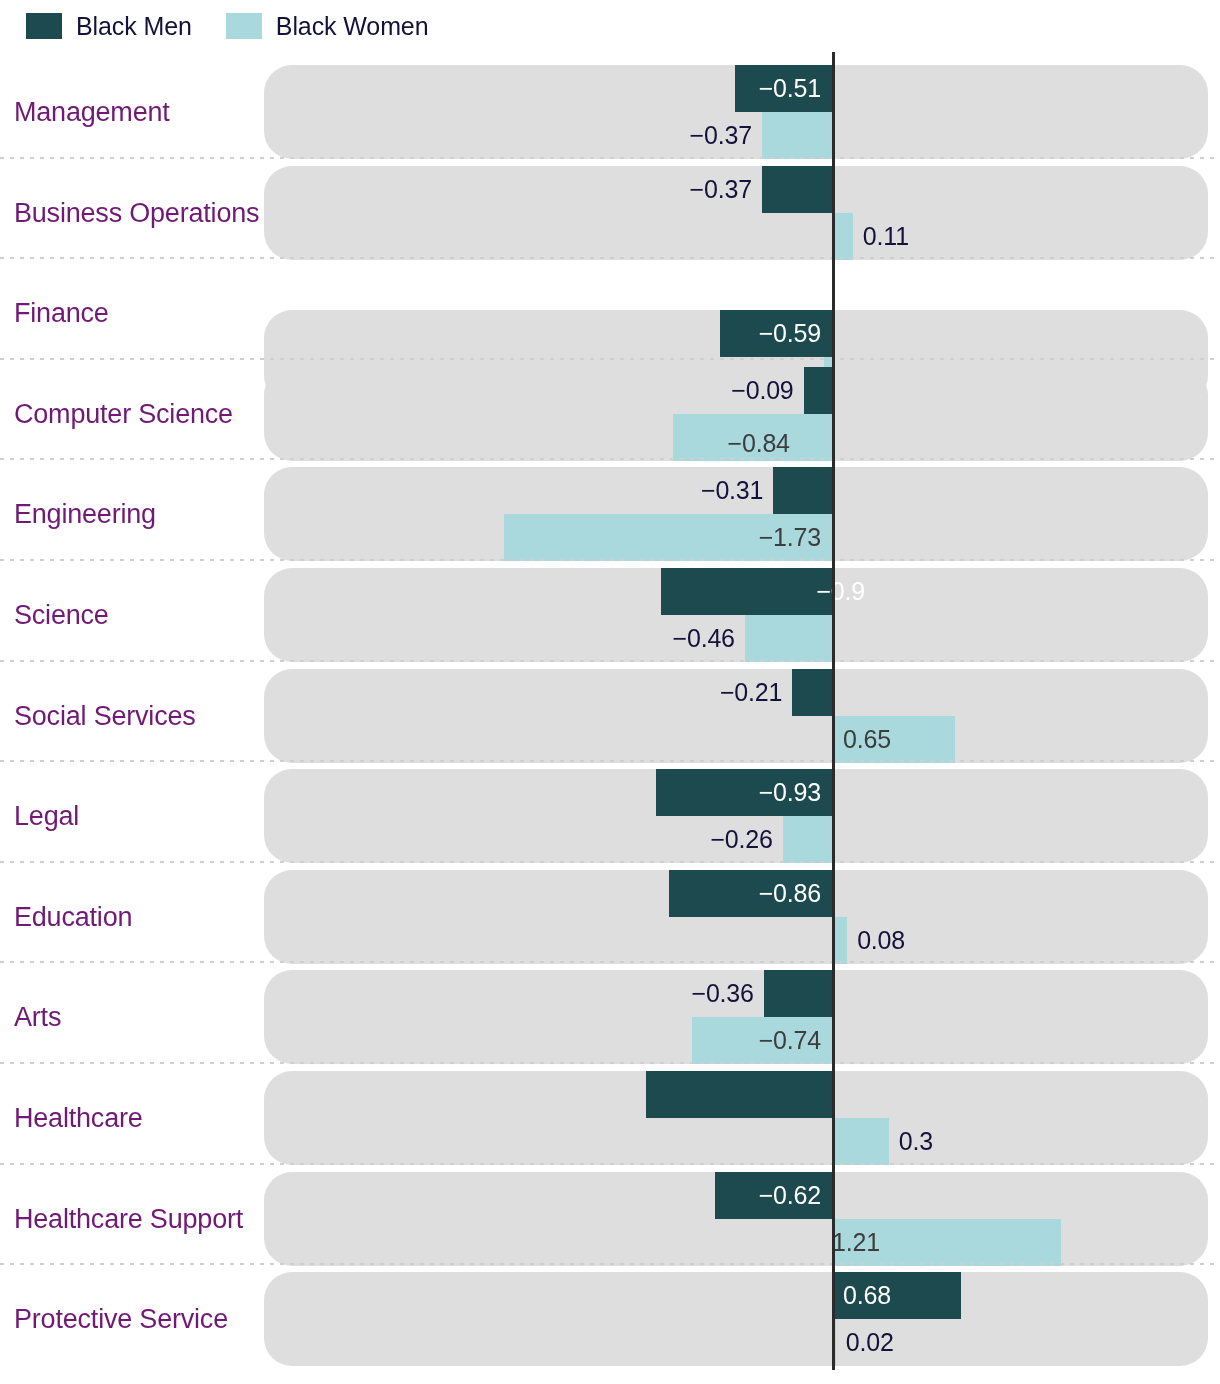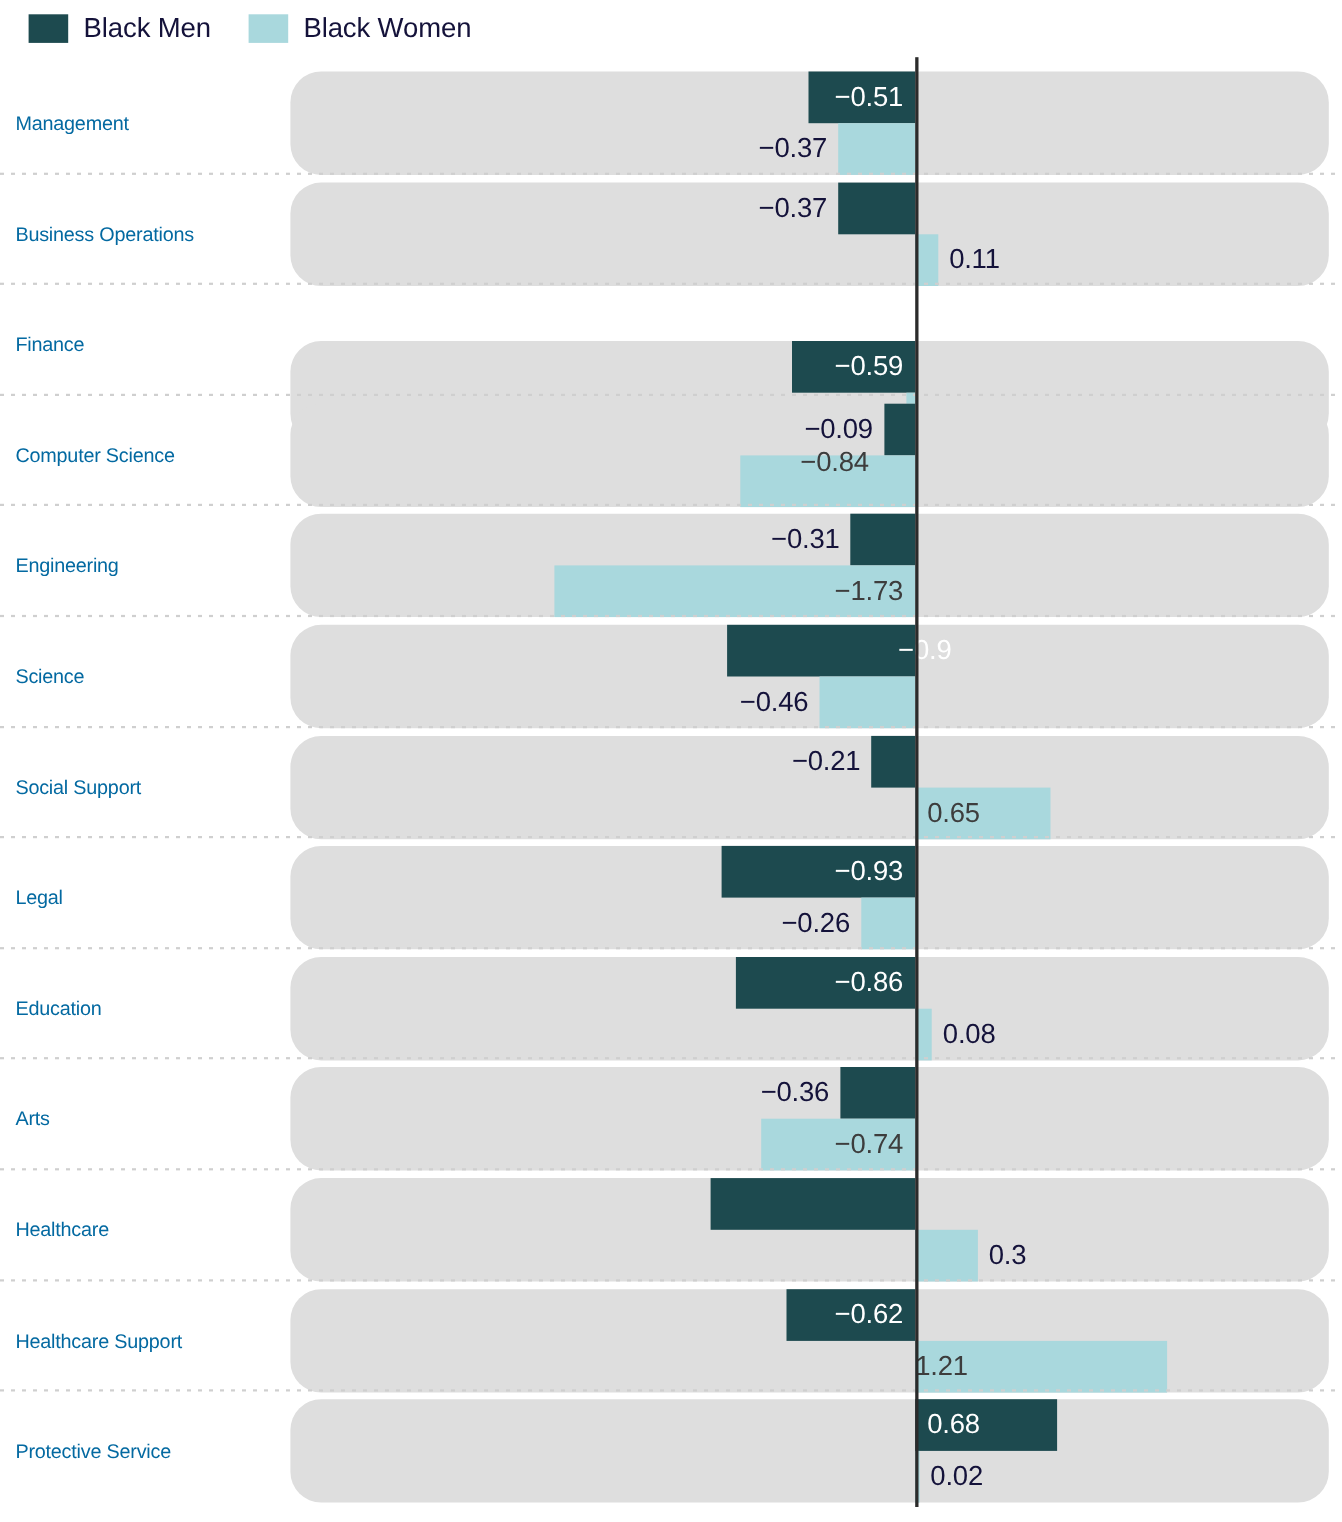--- a/index.html
+++ b/index.html
@@ -29,21 +29,21 @@
   
   #chart{
     position:absolute;left:0;top:52px;
     width:1220px;height:1332px;
   }
   .row{
     position:absolute;left:0;width:1220px;
   }
   .row-label{
     position:absolute;left:14px;
-    font-size:18px;line-height:28px;color:#0369a1;
+    font-size:27px;line-height:28px;color:#701a75;
     white-space:nowrap;letter-spacing:-0.2px;
   }
   .plot{
     position:absolute;left:264px;width:944px;
     background:#dedede;
     border-radius:28px;
   }
   .bar{
     position:absolute;height:47px;
   }
@@ -111,21 +111,21 @@
         <div class="bar-value outside" style="top: 47px; left: 476.92px; width: 73.5px; justify-content: flex-end;">−0.04</div>
       </div>
     </div>
     <div class="divider" style="top: 205px;"></div>
     <div class="row" style="top: 0px;">
       <div class="row-label" style="top: 348px;">Computer Science</div>
       <div class="plot" style="top: 315px; height: 94px;">
         <div class="bar men" style="left: 539.575px; width: 28.425px;"></div>
         <div class="bar-value outside" style="top: 0px; left: 456.075px; width: 73.5px; justify-content: flex-end;">−0.09</div>
         <div class="bar women" style="left: 408.82px; width: 159.18px;"></div>
-        <div class="bar-value inside-light" style="top: 30px; left: 408.82px; width: 128px; justify-content: flex-end; padding-right: 11px; box-sizing: border-box;">−0.84</div>
+        <div class="bar-value inside-light" style="top: 53px; left: 408.82px; width: 128px; justify-content: flex-end; padding-right: 11px; box-sizing: border-box;">−0.84</div>
       </div>
     </div>
     <div class="divider" style="top: 306px;"></div>
     <div class="row" style="top: 0px;">
       <div class="row-label" style="top: 448px;">Engineering</div>
       <div class="plot" style="top: 415px; height: 94px;">
         <div class="bar men" style="left: 509.255px; width: 58.745px;"></div>
         <div class="bar-value outside" style="top: 0px; left: 425.755px; width: 73.5px; justify-content: flex-end;">−0.31</div>
         <div class="bar women" style="left: 240.165px; width: 327.835px;"></div>
         <div class="bar-value inside-light" style="top: 47px; left: 240.165px; width: 327.835px; justify-content: flex-end; padding-right: 11px; box-sizing: border-box;">−1.73</div>
@@ -136,21 +136,21 @@
       <div class="row-label" style="top: 549px;">Science</div>
       <div class="plot" style="top: 516px; height: 94px;">
         <div class="bar men" style="left: 397.45px; width: 170.55px;"></div>
         <div class="bar-value inside-dark" style="top: 0px; left: 397.45px; width: 170.55px; justify-content: flex-end; padding-right: 11px; box-sizing: border-box; margin-left: 44px;">−0.9</div>
         <div class="bar women" style="left: 480.83px; width: 87.17px;"></div>
         <div class="bar-value outside" style="top: 47px; left: 397.33px; width: 73.5px; justify-content: flex-end;">−0.46</div>
       </div>
     </div>
     <div class="divider" style="top: 507px;"></div>
     <div class="row" style="top: 0px;">
-      <div class="row-label" style="top: 650px;">Social Support</div>
+      <div class="row-label" style="top: 650px;">Social Services</div>
       <div class="plot" style="top: 617px; height: 94px;">
         <div class="bar men" style="left: 528.205px; width: 39.795px;"></div>
         <div class="bar-value outside" style="top: 0px; left: 444.705px; width: 73.5px; justify-content: flex-end;">−0.21</div>
         <div class="bar women" style="left: 568px; width: 123.175px;"></div>
         <div class="bar-value inside-light" style="top: 47px; left: 568px; width: 123.175px; justify-content: flex-start; padding-left: 11px; box-sizing: border-box;">0.65</div>
       </div>
     </div>
     <div class="divider" style="top: 608px;"></div>
     <div class="row" style="top: 0px;">
       <div class="row-label" style="top: 750px;">Legal</div>

